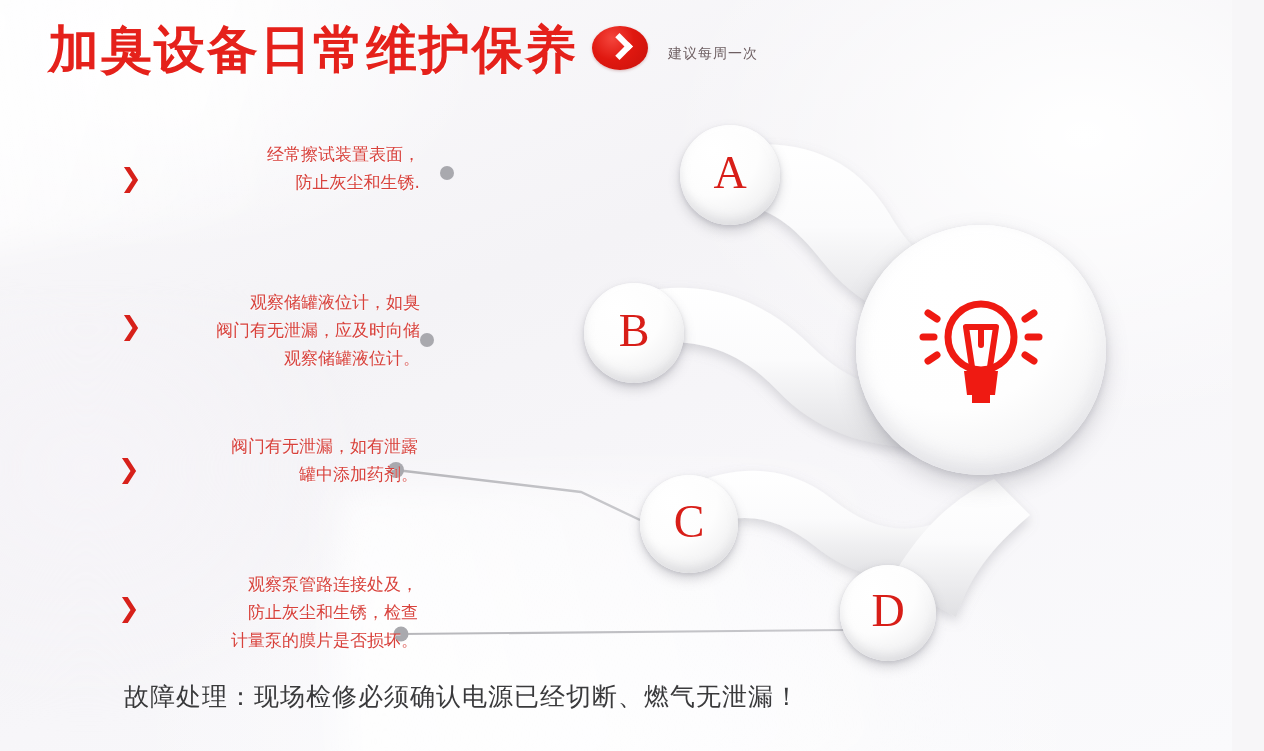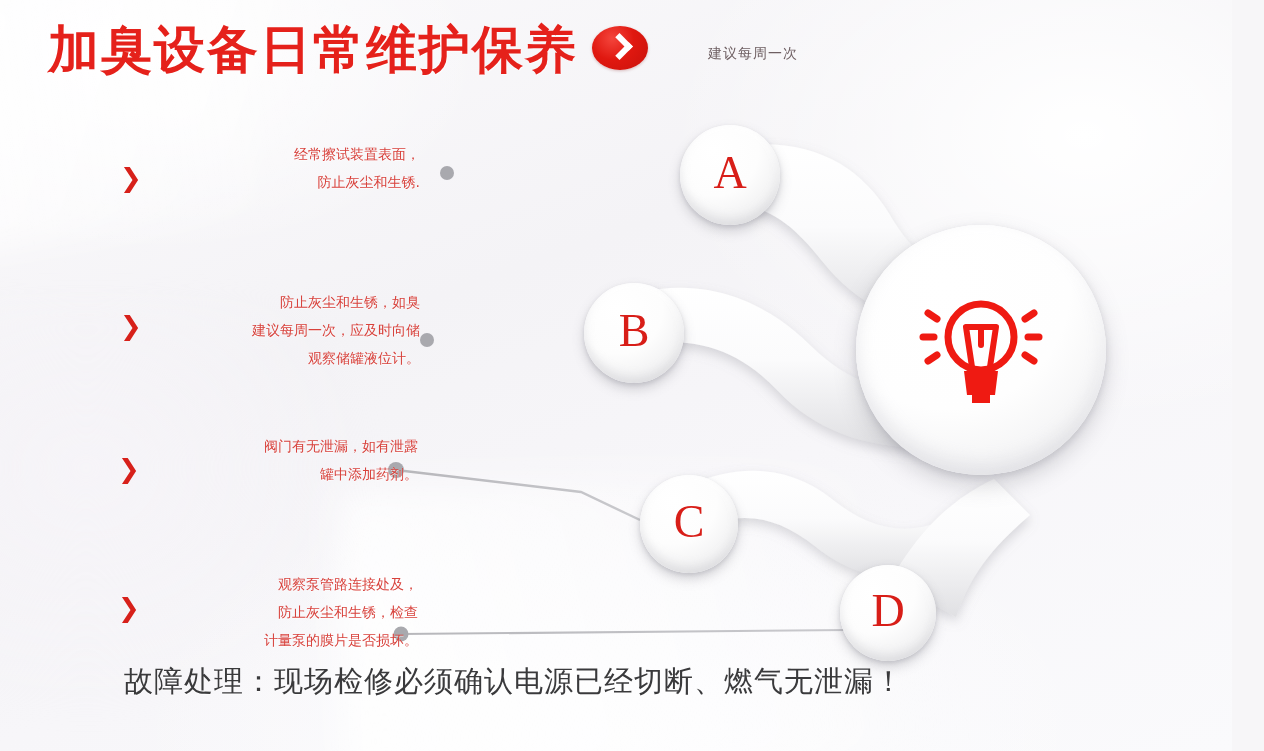--- a/index.html
+++ b/index.html
@@ -44,36 +44,36 @@
     border-radius:50%;
     background:radial-gradient(circle at 36% 28%, #f4453c 0%, #e01810 45%, #c8110b 100%);
     box-shadow:0 1px 3px rgba(120,0,0,.25);
   }
   #arrow-badge .chev{
     position:absolute;left:18px;top:11px;width:13px;height:13px;
     border-right:6px solid #fff;border-top:6px solid #fff;
     transform:rotate(45deg);
   }
   #subtitle{
-    position:absolute;left:708px;top:45px;
+    position:absolute;left:668px;top:45px;
     font-size:14px;color:#6e5f62;letter-spacing:1px;
     font-family:"DejaVu Sans","Liberation Sans",sans-serif;
     white-space:nowrap;
   }
 
   
   .note{position:absolute;width:300px;}
   .note .chevron{
     position:absolute;left:0;top:0;width:16px;height:24px;color:#d7201a;
     font-size:26px;line-height:22px;font-weight:bold;
     font-family:"DejaVu Sans","Liberation Sans",sans-serif;
   }
   .note .lines{
     margin-left:16px;text-align:right;
-    color:#d8423c;font-size:14px;line-height:28px;
+    color:#d8423c;font-size:17px;line-height:28px;
     font-family:"DejaVu Sans","Liberation Sans",sans-serif;
     text-shadow:0 1px 0 rgba(255,255,255,.7);
   }
   .note .lines div{white-space:nowrap;}
   #note-a{left:120px;top:140px;}
   #note-a .chevron{top:27px;}
   #note-b{left:120px;top:288px;}
   #note-b .chevron{top:27px;}
   #note-c{left:118px;top:432px;}
   #note-c .chevron{top:26px;}
@@ -113,22 +113,22 @@
       radial-gradient(circle at 36% 24%, #ffffff 0%, #fefefe 50%, #f4f4f5 76%, #e4e4e7 100%);
     box-shadow:
       0 10px 22px rgba(120,120,130,.30),
       0 3px 7px rgba(120,120,130,.22),
       inset 0 -10px 18px rgba(190,190,198,.32),
       inset 0 8px 14px rgba(255,255,255,.95);
   }
 
   
   #footer{
-    position:absolute;left:124px;top:662px;
-    font-size:29px;color:#3a3a3c;letter-spacing:1px;
+    position:absolute;left:124px;top:680px;
+    font-size:25px;color:#3a3a3c;letter-spacing:1px;
     font-family:Liberation Mono, monospace;
     white-space:nowrap;
     text-shadow:0 1px 0 rgba(255,255,255,.8);
   }
 </style>
 </head>
 <body>
 
 <div id="root">
 
@@ -177,22 +177,22 @@
     <div class="chevron">❯</div>
     <div class="lines">
       <div>经常擦试装置表面，</div>
       <div>防止灰尘和生锈.</div>
     </div>
   </div>
 
   <div class="note" id="note-b">
     <div class="chevron">❯</div>
     <div class="lines">
-      <div>防止灰尘和生锈，如臭</div>
-      <div>建议每周一次，应及时向储</div>
+      <div>观察储罐液位计，如臭</div>
+      <div>阀门有无泄漏，应及时向储</div>
       <div>观察储罐液位计。</div>
     </div>
   </div>
 
   <div class="note" id="note-c">
     <div class="chevron">❯</div>
     <div class="lines">
       <div>阀门有无泄漏，如有泄露</div>
       <div>罐中添加药剂。</div>
     </div>

